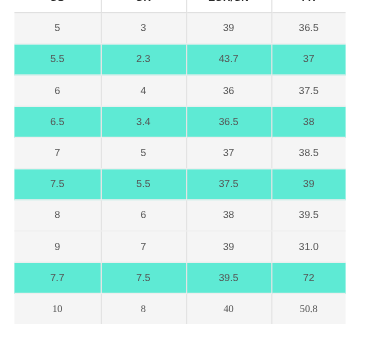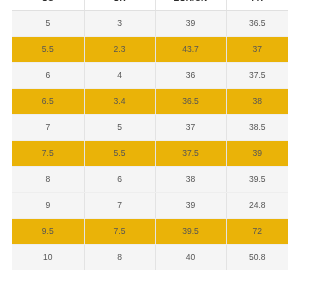--- a/index.html
+++ b/index.html
@@ -56,29 +56,30 @@
     background: #ffffff;
     border-bottom: 1px solid #e0e0e0;
     height: 24px;
     line-height: 24px;
   }
 
   .size-table tbody td {
     font-size: 8.5px;
     font-weight: normal;
     color: #555555;
-    background: #eab308;
+    background: #5eead4;
   }
 
   .size-table tbody tr.striped td {
     background: #f5f5f5;
   }
 
   .size-table tbody tr:last-child td {
     border-bottom: none;
+    font-family: Liberation Serif, serif;
   }
 
   
   col.c-us     { width: 72px; }
   col.c-uk     { width: 71px; }
   col.c-eurcn  { width: 71px; }
   col.c-fr     { width: 62px; }
 </style>
 </head>
 <body>
@@ -139,24 +140,24 @@
       <tr class="striped">
         <td>8</td>
         <td>6</td>
         <td>38</td>
         <td>39.5</td>
       </tr>
       <tr class="striped">
         <td>9</td>
         <td>7</td>
         <td>39</td>
-        <td>24.8</td>
+        <td>31.0</td>
       </tr>
       <tr>
-        <td>9.5</td>
+        <td>7.7</td>
         <td>7.5</td>
         <td>39.5</td>
         <td>72</td>
       </tr>
       <tr class="striped">
         <td>10</td>
         <td>8</td>
         <td>40</td>
         <td>50.8</td>
       </tr>

